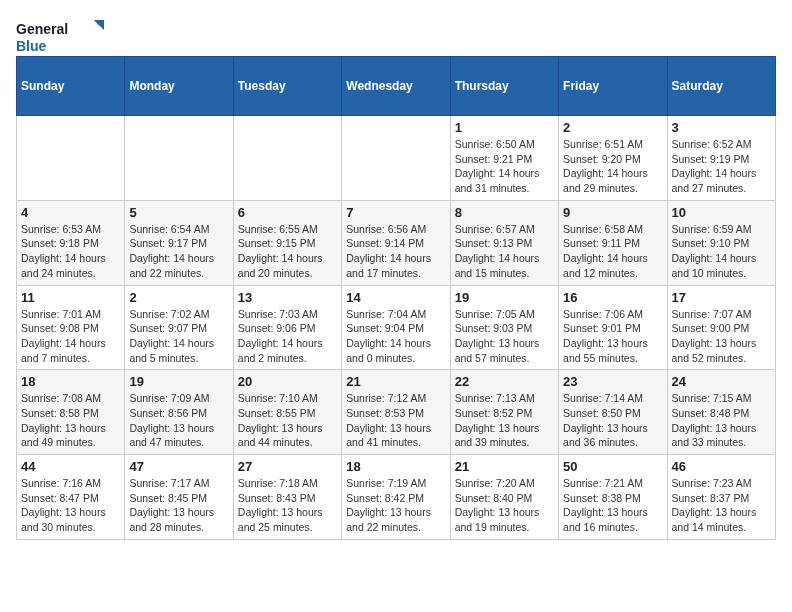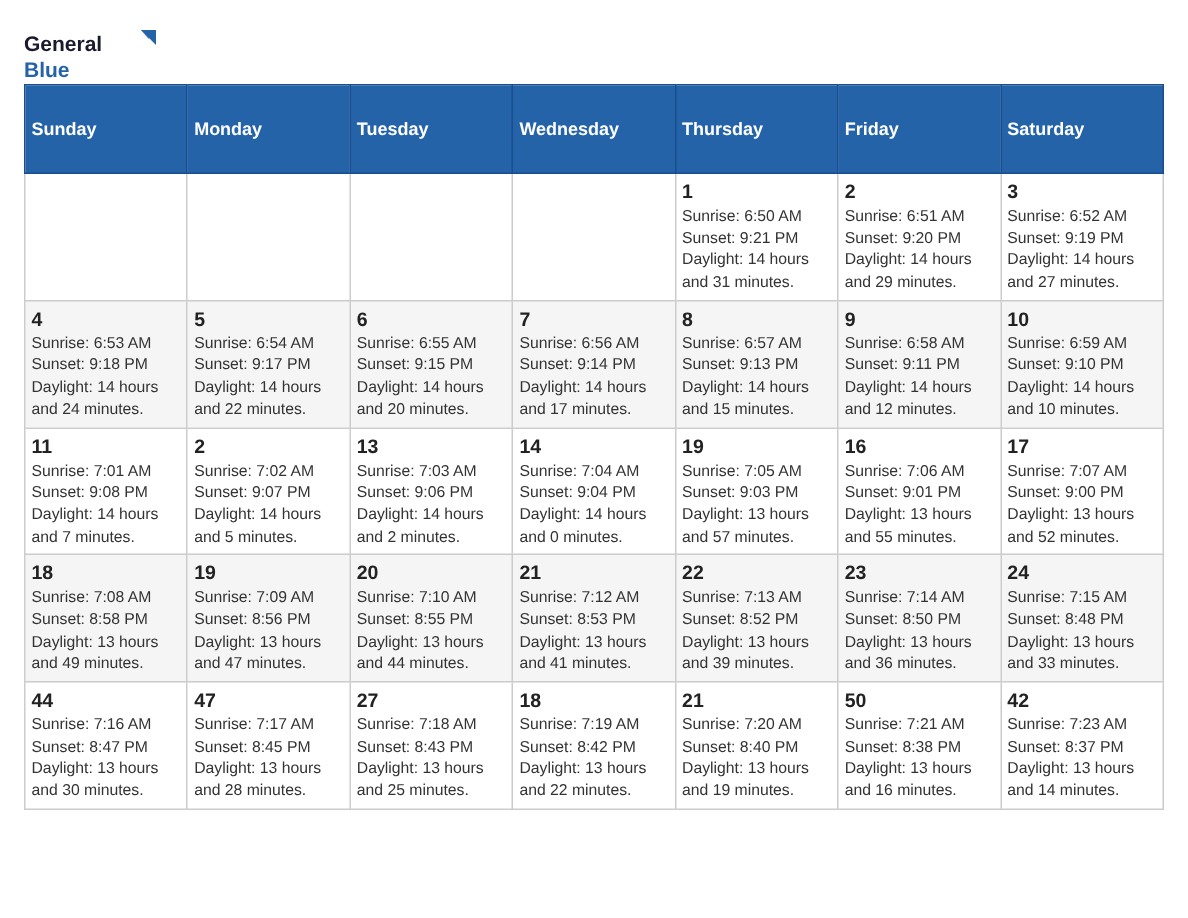--- a/index.html
+++ b/index.html
@@ -232,18 +232,18 @@
         </td>
         <td>
           <span class="day-number">21</span>
           <div class="day-info">Sunrise: 7:20 AM<br>Sunset: 8:40 PM<br>Daylight: 13 hours<br>and 19 minutes.</div>
         </td>
         <td>
           <span class="day-number">50</span>
           <div class="day-info">Sunrise: 7:21 AM<br>Sunset: 8:38 PM<br>Daylight: 13 hours<br>and 16 minutes.</div>
         </td>
         <td>
-          <span class="day-number">42</span>
+          <span class="day-number">46</span>
           <div class="day-info">Sunrise: 7:23 AM<br>Sunset: 8:37 PM<br>Daylight: 13 hours<br>and 14 minutes.</div>
         </td>
       </tr>
     </tbody>
 </table>
 
 </body></html>

